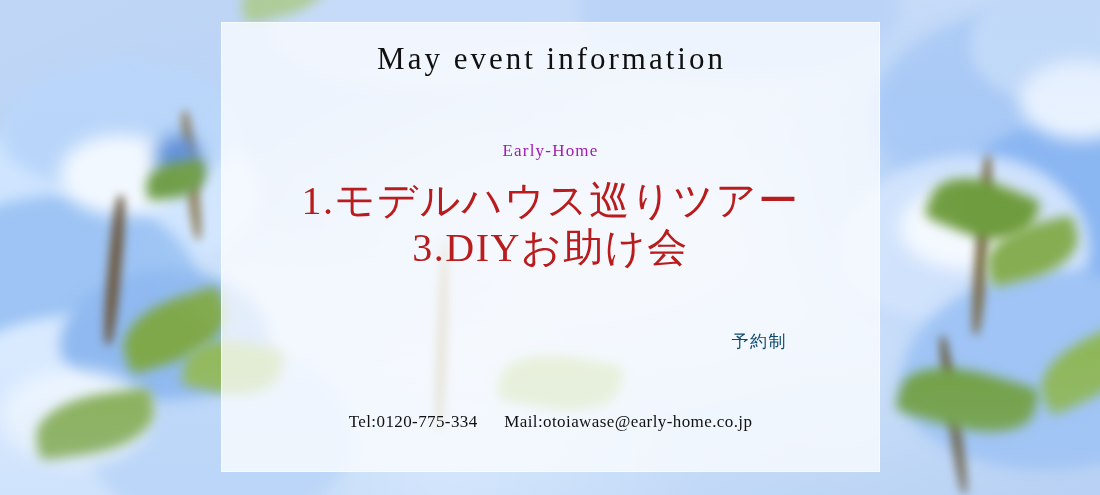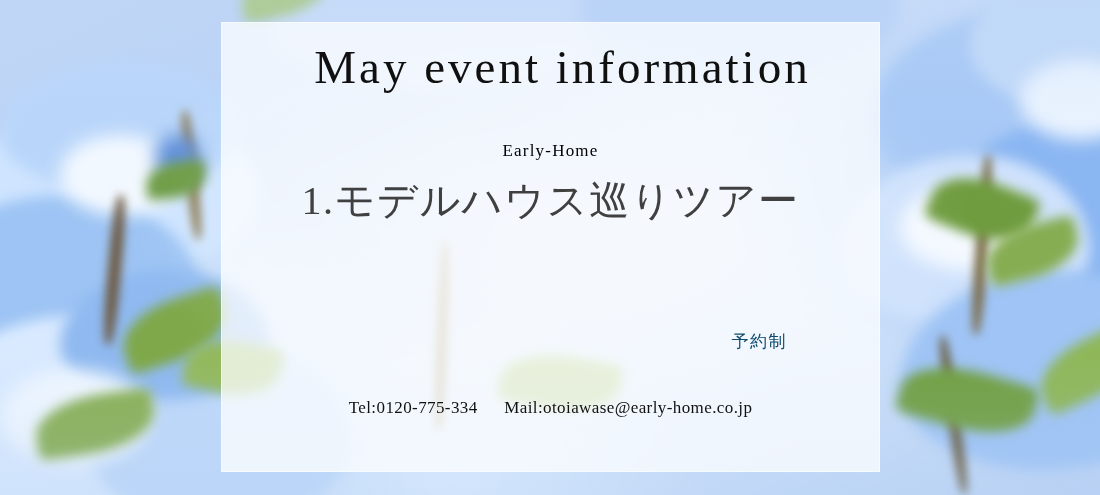--- a/index.html
+++ b/index.html
@@ -78,69 +78,69 @@
     position: absolute;
     left: 221px;
     top: 22px;
     width: 659px;
     height: 450px;
     color: #141414;
   }
   .title {
     position: absolute;
     top: 20px;
-    left: 12px;
-    width: 100%;
-    text-align: center;
-    font-size: 47px;
+    left: 1px;
+    width: 100%;
+    text-align: center;
+    font-size: 31px;
     line-height: 1.1;
     letter-spacing: 3px;
     font-weight: 400;
     color: #101010;
     white-space: nowrap;
   }
   .brand {
     position: absolute;
     top: 119px;
     left: 0;
     width: 100%;
     text-align: center;
     font-size: 17px;
     letter-spacing: 1.2px;
-    color: #000000;
+    color: #a21caf;
   }
   .event-list {
     position: absolute;
     top: 155px;
     left: 0;
     width: 100%;
     margin: 0;
     padding: 0;
     list-style: none;
     text-align: center;
   }
   .event-list li {
     font-size: 40px;
     line-height: 47px;
     letter-spacing: 1.5px;
-    color: #404040;
+    color: #b91c1c;
     white-space: nowrap;
     font-family: "Liberation Serif", "DejaVu Serif", serif;
   }
   .reserve-note {
     position: absolute;
     top: 308px;
     right: 93px;
     font-size: 17px;
     letter-spacing: 1.5px;
     color: #0c4a6e;
   }
   .contact {
     position: absolute;
-    top: 376px;
+    top: 390px;
     left: 0;
     width: 100%;
     text-align: center;
     font-size: 17px;
     letter-spacing: 0.4px;
     color: #111111;
     white-space: nowrap;
   }
   .contact .mail {
     margin-left: 22px;
@@ -200,20 +200,21 @@
   <div class="panel"></div>
 
   <div class="content">
 
     <div class="title">May event information</div>
 
     <div class="brand">Early-Home</div>
 
     <ul class="event-list">
       <li>1.モデルハウス巡りツアー</li>
+      <li>3.DIYお助け会</li>
     </ul>
 
     <div class="reserve-note">予約制</div>
 
     <div class="contact">
       <span class="tel">Tel:0120-775-334</span>
       <span class="mail">Mail:otoiawase@early-home.co.jp</span>
     </div>
 
   </div>

